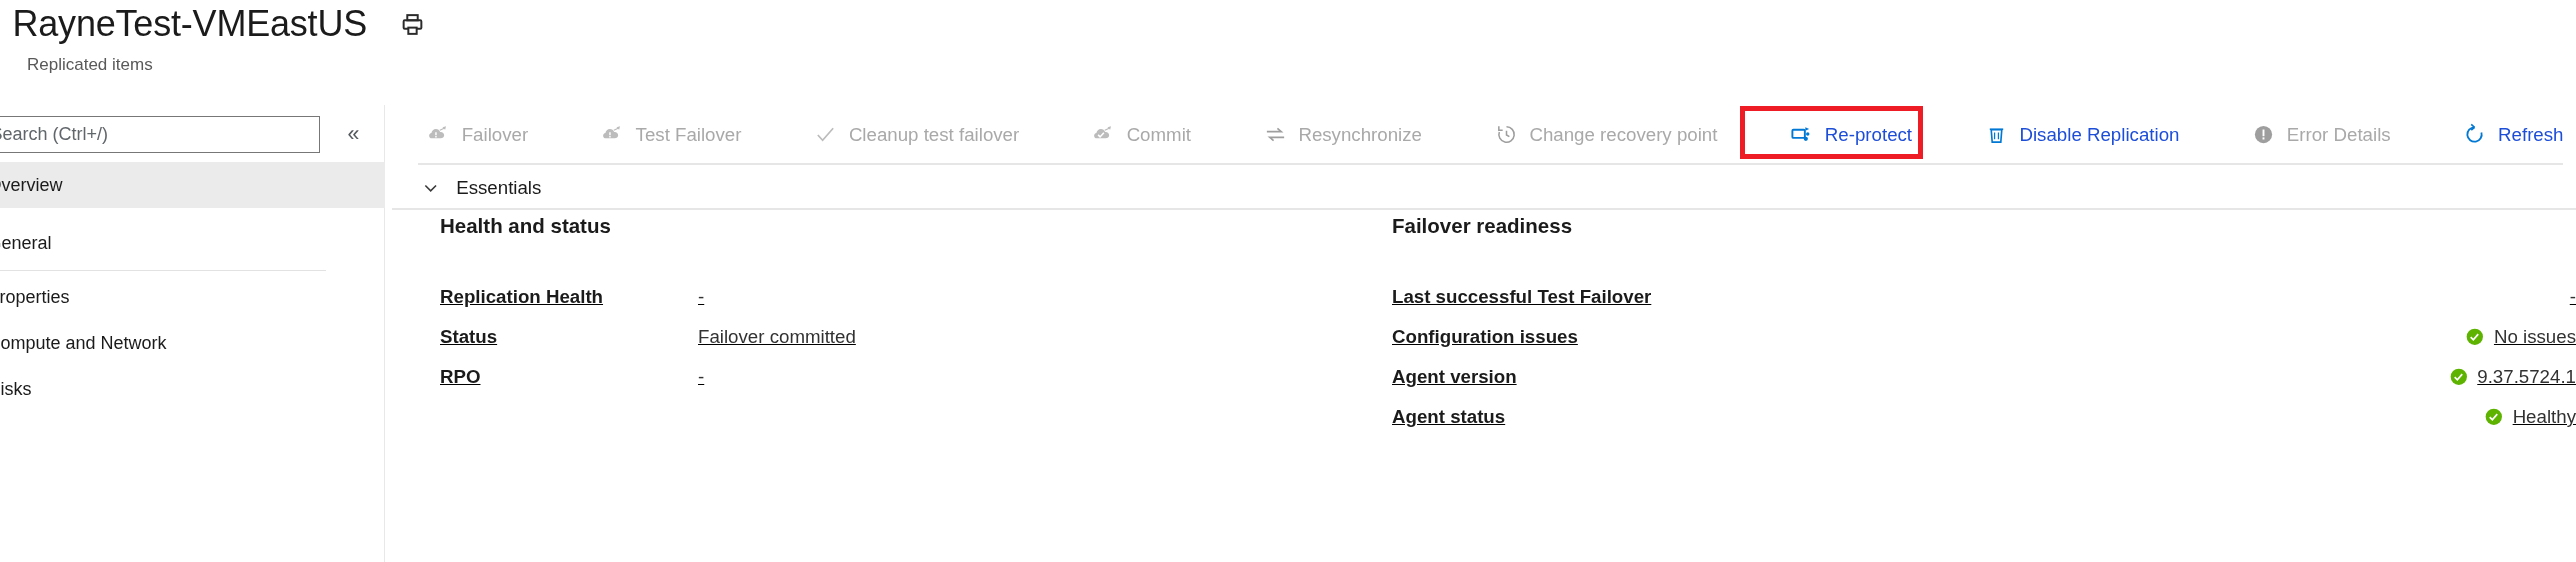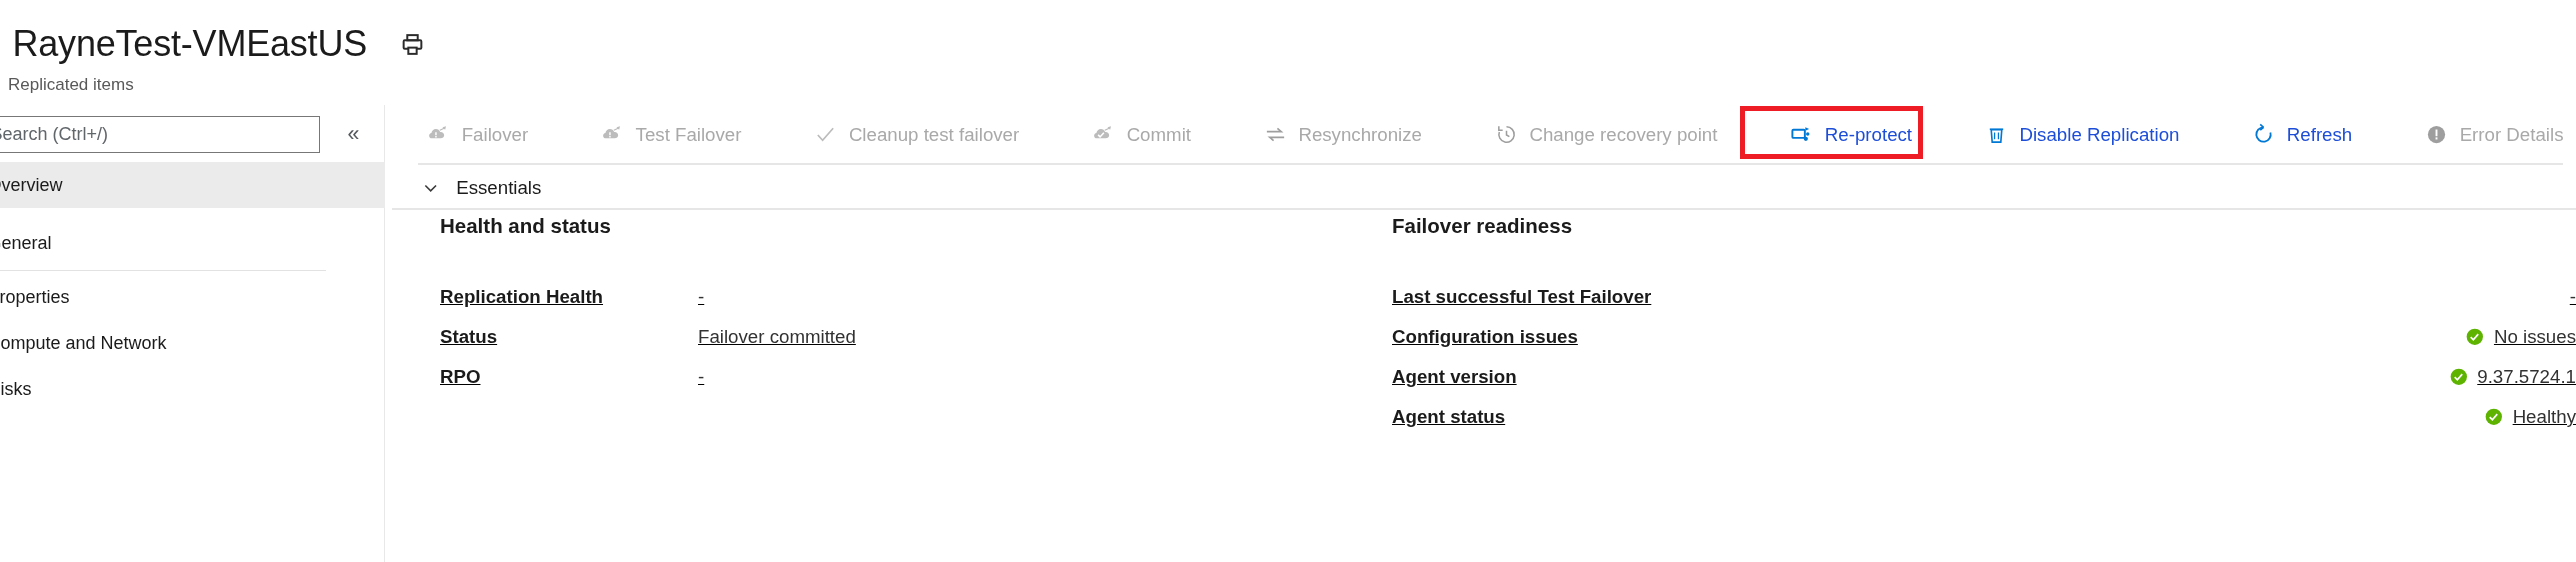--- a/index.html
+++ b/index.html
@@ -17,21 +17,20 @@
     height: 563px;
     background: #ffffff;
   }
 
   
   #header {
     position: absolute;
     left: 0; top: 0;
     width: 2576px; height: 105px;
     background: #ffffff;
-    margin-top: 20px;
   }
   #title-row {
     position: absolute;
     left: 12.5px; top: 3.6px;
     display: flex;
     align-items: center;
     gap: 30px;
   }
   #page-title {
     font-size: 36px;
@@ -42,21 +41,21 @@
     line-height: 39px;
   }
   #print-btn {
     width: 30px; height: 30px;
     display: flex; align-items: center; justify-content: center;
     cursor: pointer;
     margin-top: 3.6px;
   }
   #subtitle {
     position: absolute;
-    left: 8px; top: 55px;
+    left: 27px; top: 55px;
     font-size: 17px;
     color: #595959;
     font-weight: 400;
   }
 
   
   #sidebar {
     position: absolute;
     left: 0; top: 105px;
     width: 385px; height: 458px;
@@ -376,39 +375,39 @@
       <span class="tb-icon">
         <svg width="23" height="23" viewBox="0 0 24 24" fill="none" stroke="#0078d4" stroke-width="1.7">
           <path d="M6.5 7h11l-1 13h-9z"></path>
           <path d="M5 6.5h14"></path>
           <path d="M10 10v7M14 10v7" stroke-width="1.3"></path>
         </svg>
       </span>
       <span>Disable Replication</span>
     </div>
 
-    <div class="tb-item enabled">
-      <span class="tb-icon">
-        <svg width="23" height="23" viewBox="0 0 24 24" fill="none" stroke="#0078d4" stroke-width="1.9">
-          <path d="M12 4.5a7.5 7.5 0 1 0 7.2 5.4"></path>
-          <path d="M12 4.5l-3.4 3M12 4.5l-3.4-3" stroke-width="1.7"></path>
-        </svg>
-      </span>
-      <span>Refresh</span>
-    </div>
-
     <div class="tb-item disabled">
       <span class="tb-icon">
         <svg width="23" height="23" viewBox="0 0 24 24">
           <circle cx="12" cy="12" r="9" fill="#9e9e9e"></circle>
           <rect x="11" y="6.8" width="2" height="7" fill="#ffffff"></rect>
           <rect x="11" y="15" width="2" height="2.2" fill="#ffffff"></rect>
         </svg>
       </span>
       <span>Error Details</span>
+    </div>
+
+    <div class="tb-item enabled">
+      <span class="tb-icon">
+        <svg width="23" height="23" viewBox="0 0 24 24" fill="none" stroke="#0078d4" stroke-width="1.9">
+          <path d="M12 4.5a7.5 7.5 0 1 0 7.2 5.4"></path>
+          <path d="M12 4.5l-3.4 3M12 4.5l-3.4-3" stroke-width="1.7"></path>
+        </svg>
+      </span>
+      <span>Refresh</span>
     </div>
   </div>
 
   <div id="toolbar-rule"></div>
   <div id="reprotect-highlight"></div>
 
   <div id="essentials-bar">
     <span id="essentials-chev">
       <svg width="21.4" height="21.4" viewBox="0 0 24 24" fill="none" stroke="#3a3a3a" stroke-width="1.8">
         <path d="M6 9.5l6 6 6-6"></path>

